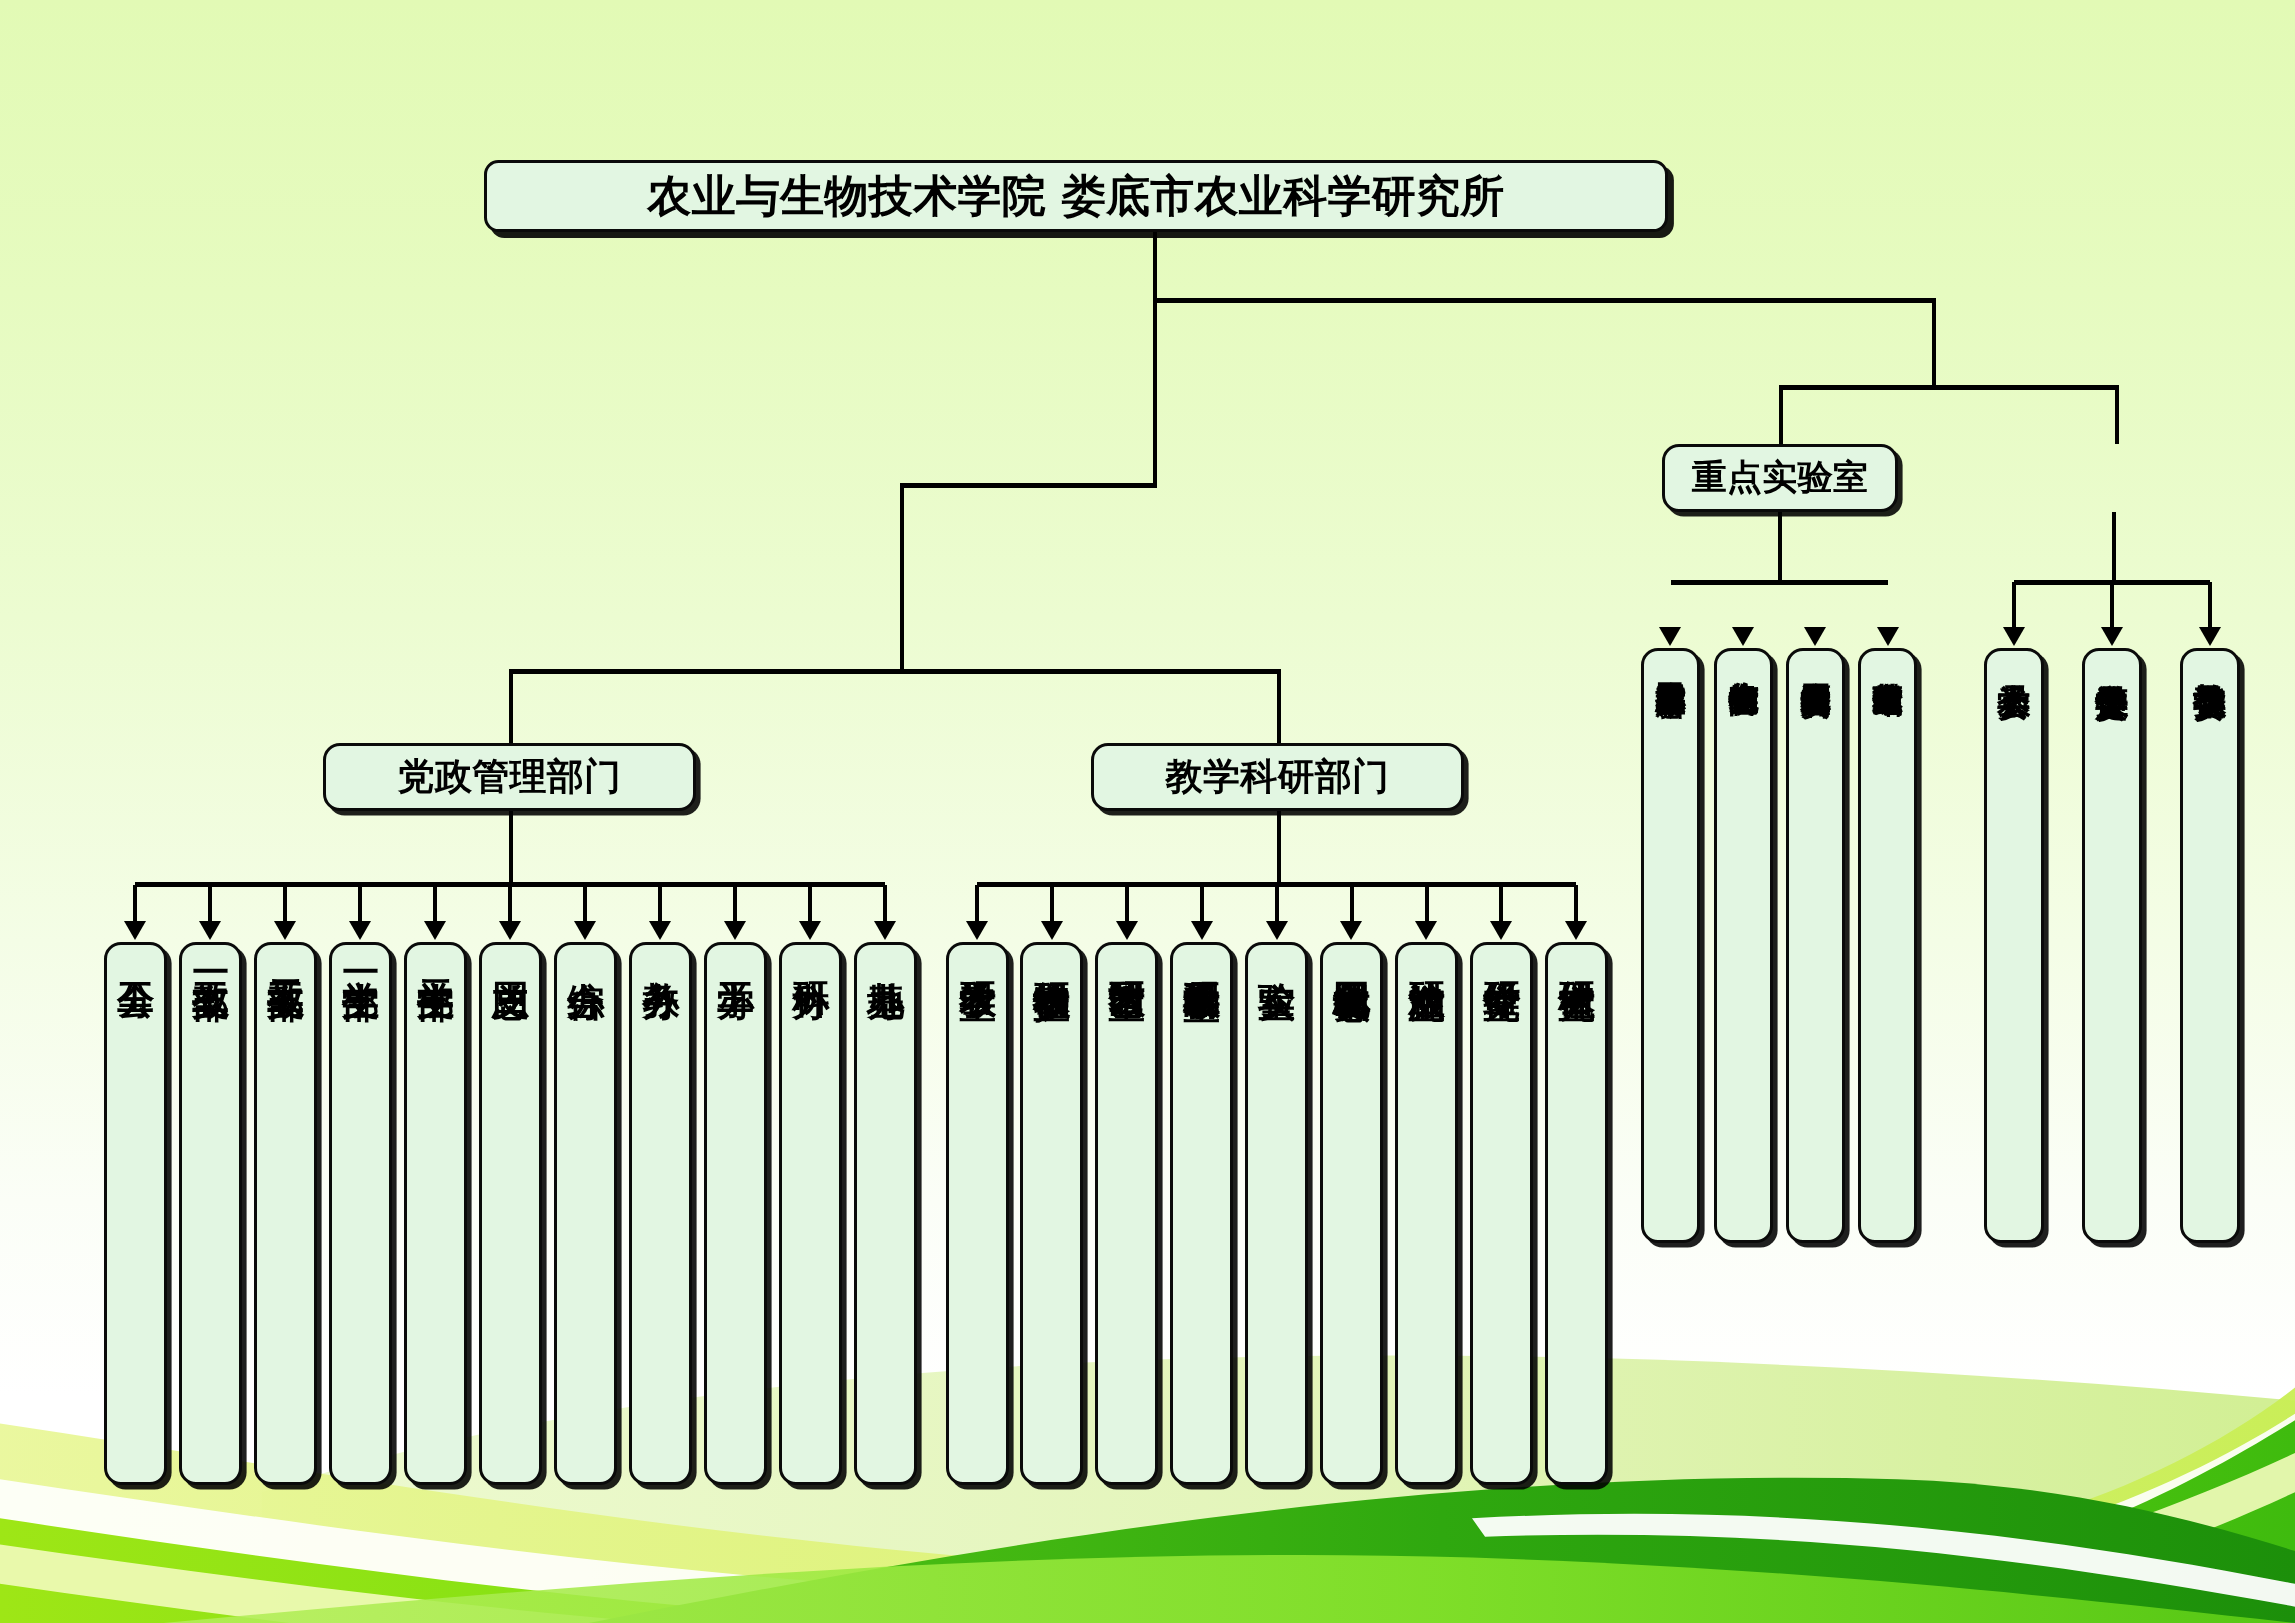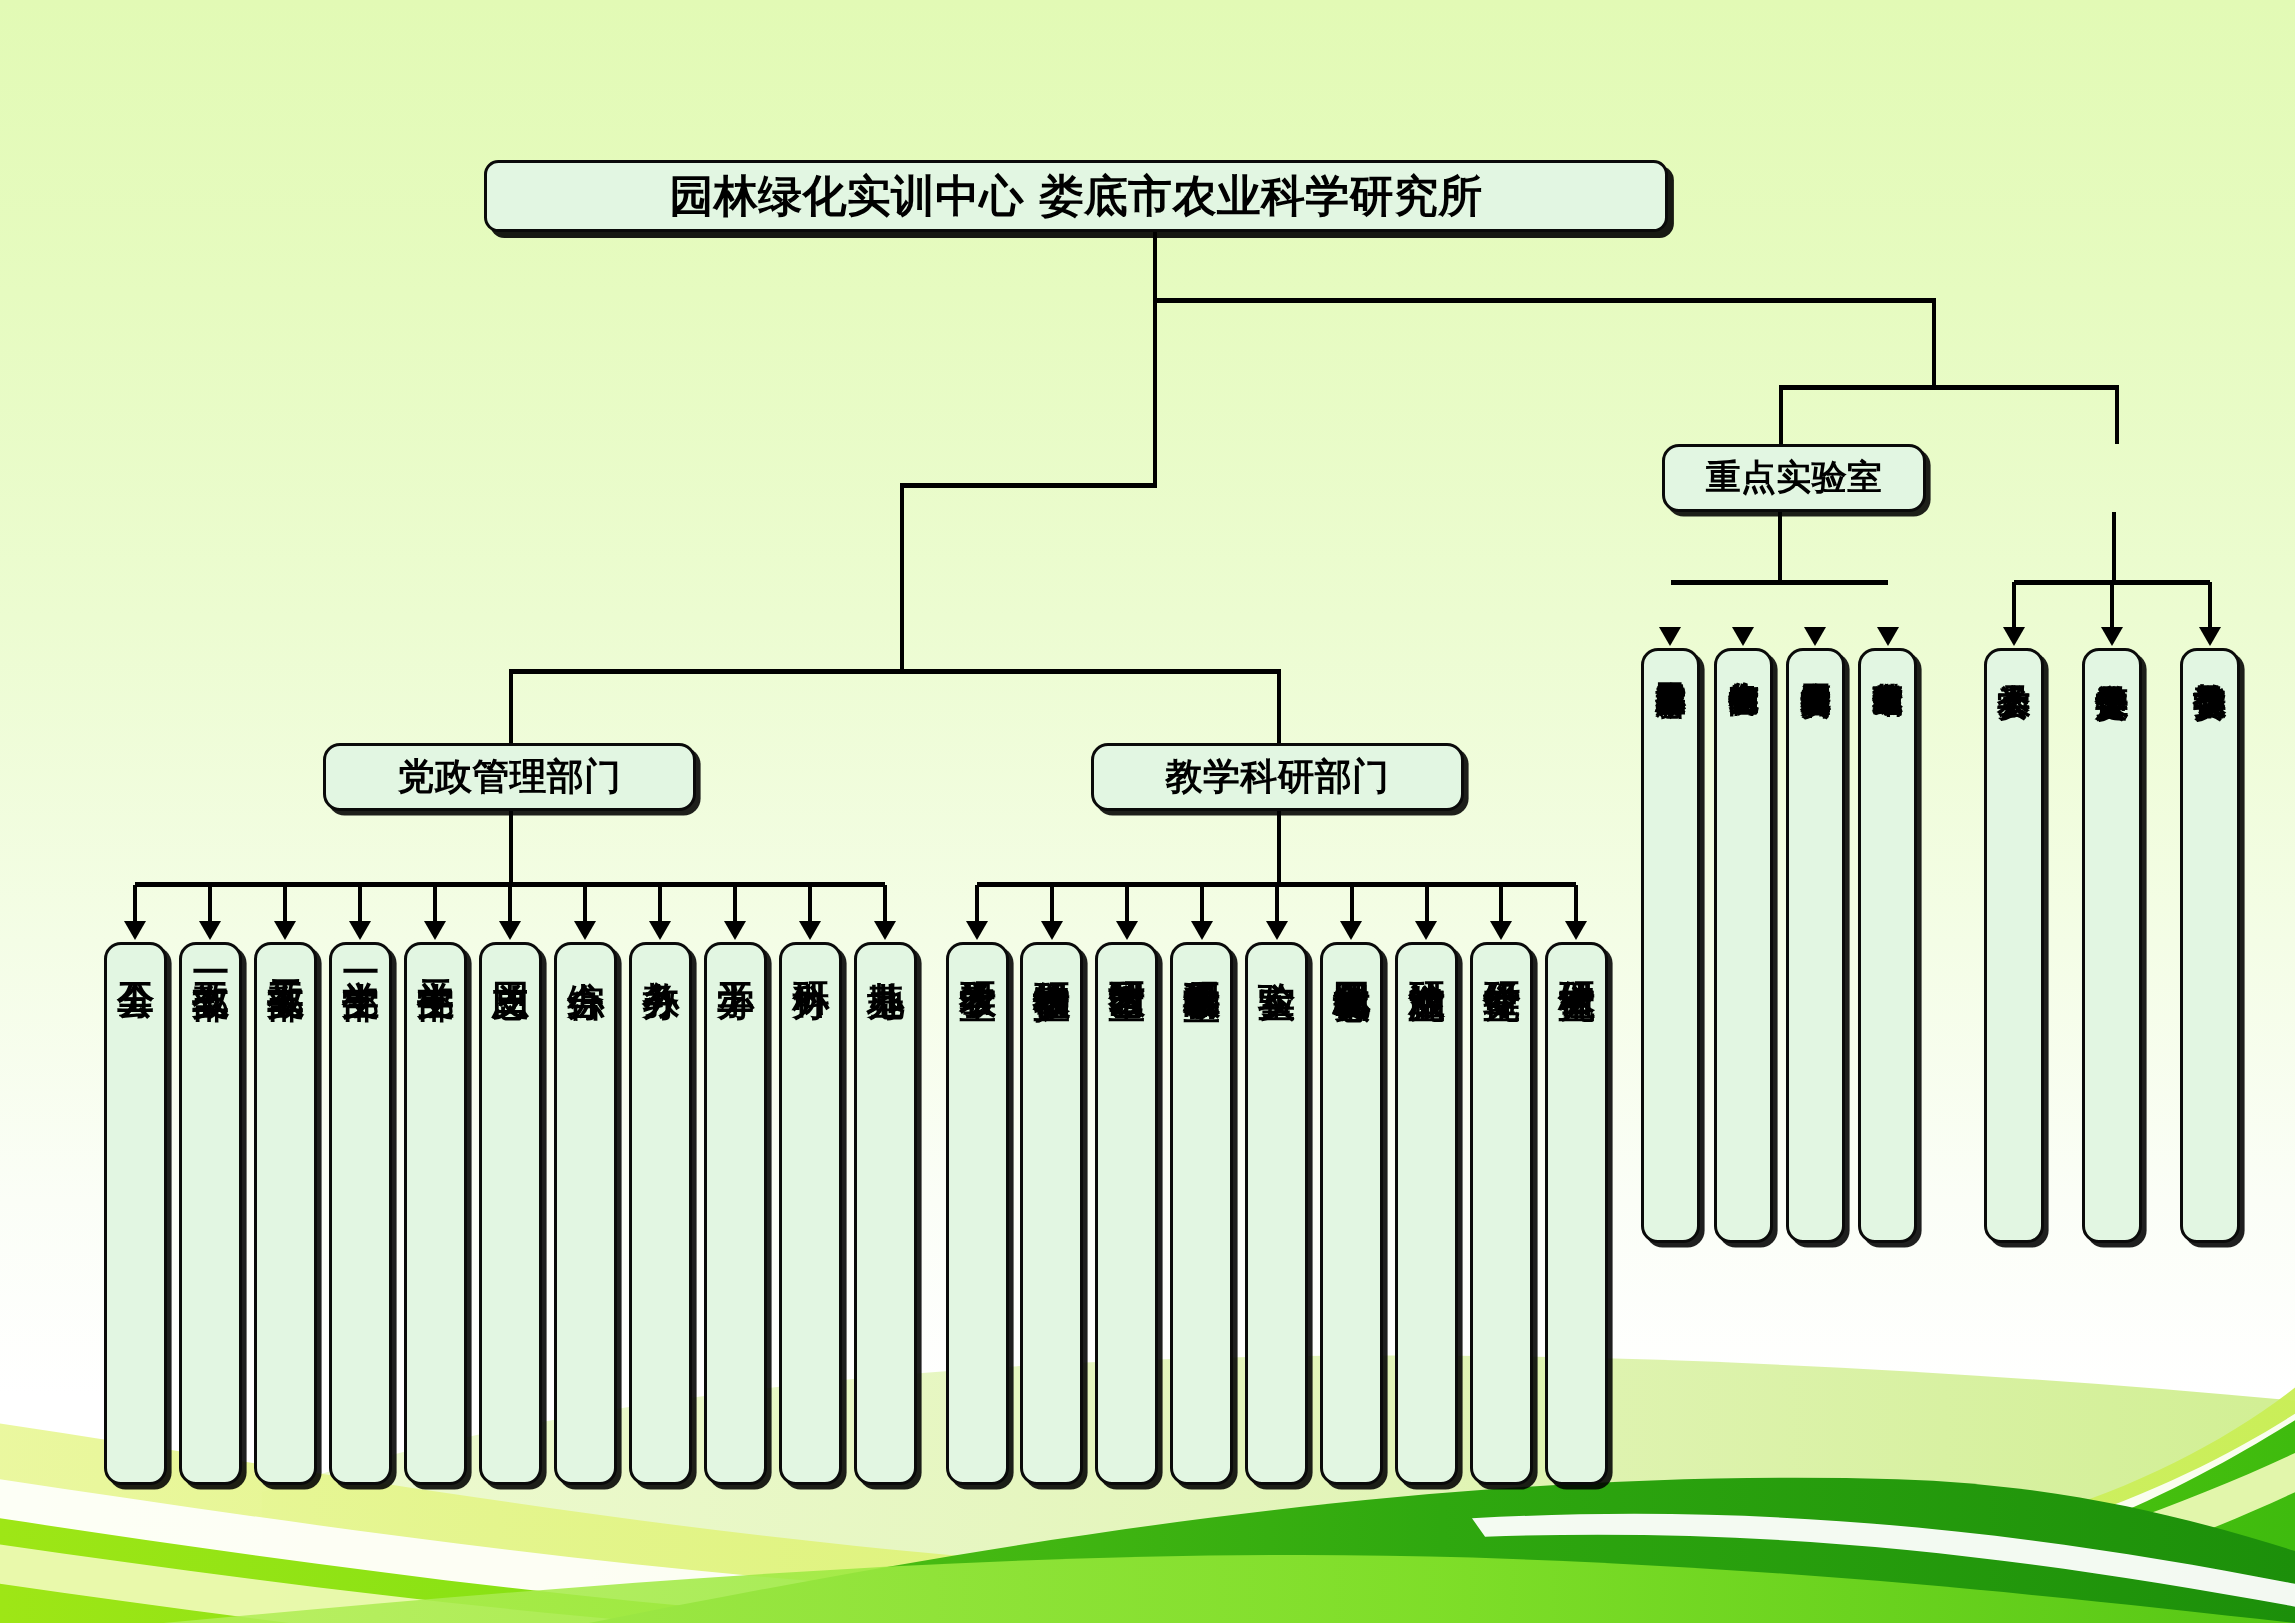--- a/index.html
+++ b/index.html
@@ -108,21 +108,21 @@
     <path d="M 0,640 C 700,740 1500,840 2400,775 C 2900,738 3250,620 3508,500 L 3508,560 C 3250,680 2900,795 2400,835 C 1500,900 700,800 0,700 Z" fill="#f0fbb8" opacity="0.92"></path>
 
     <path d="M 900,760 C 1500,640 2200,520 2900,540 C 3150,548 3350,600 3508,650 L 3508,760 Z" fill="url(#g4)"></path>
 
     <path d="M 250,760 C 900,700 1600,640 2250,660 C 2750,676 3150,720 3508,760 Z" fill="url(#g5)" opacity="0.88"></path>
 
     <path d="M 2250,600 C 2700,575 3100,620 3508,700 L 3508,735 C 3100,660 2720,612 2270,628 Z" fill="#ffffff" opacity="0.95"></path>
   </svg>
 
   <div class="node title-node" style="left:484px;top:160px;width:1184px;height:72px;">
-    <span class="lbl h-lbl" style="font-size:44px;">园林绿化实训中心  娄底市农业科学研究所</span>
+    <span class="lbl h-lbl" style="font-size:44px;">农业与生物技术学院  娄底市农业科学研究所</span>
   </div>
 
   <div class="ln v" style="left:1153px;top:232px;height:69px;"></div>
 
   <div class="ln h" style="left:1153px;top:298px;width:783px;"></div>
   <div class="ln v" style="left:1932px;top:298px;height:92px;"></div>
 
   <div class="ln h" style="left:1779px;top:385px;width:340px;"></div>
   <div class="ln v" style="left:1779px;top:385px;height:59px;"></div>
   <div class="ln v" style="left:2115px;top:385px;height:59px;"></div>
@@ -135,21 +135,21 @@
   <div class="ln v" style="left:1277px;top:669px;height:79px;"></div>
 
   <div class="node" style="left:323px;top:743px;width:373px;height:68px;align-items:center;">
     <span class="lbl h-lbl" style="font-size:37px;">党政管理部门</span>
   </div>
 
   <div class="node" style="left:1091px;top:743px;width:373px;height:68px;align-items:center;">
     <span class="lbl h-lbl" style="font-size:37px;">教学科研部门</span>
   </div>
 
-  <div class="node" style="left:1662px;top:444px;width:264px;height:68px;align-items:center;">
+  <div class="node" style="left:1662px;top:444px;width:236px;height:68px;align-items:center;">
     <span class="lbl h-lbl" style="font-size:35px;">重点实验室</span>
   </div>
 
 
   <div class="ln v" style="left:509px;top:811px;height:74px;"></div>
   <div class="ln h" style="left:135px;top:882px;width:750px;"></div>
 
   <div class="ln v" style="left:1277px;top:811px;height:74px;"></div>
   <div class="ln h" style="left:977px;top:882px;width:599px;"></div>
 

